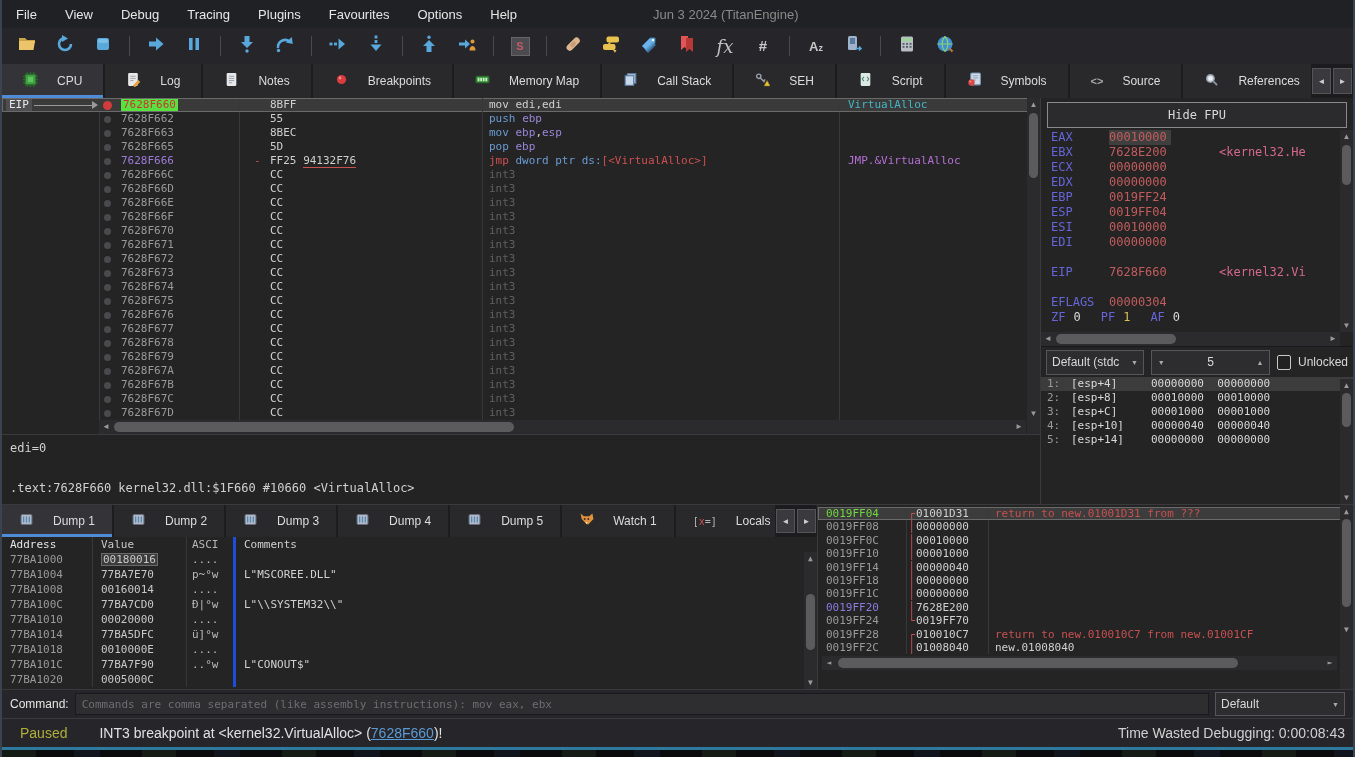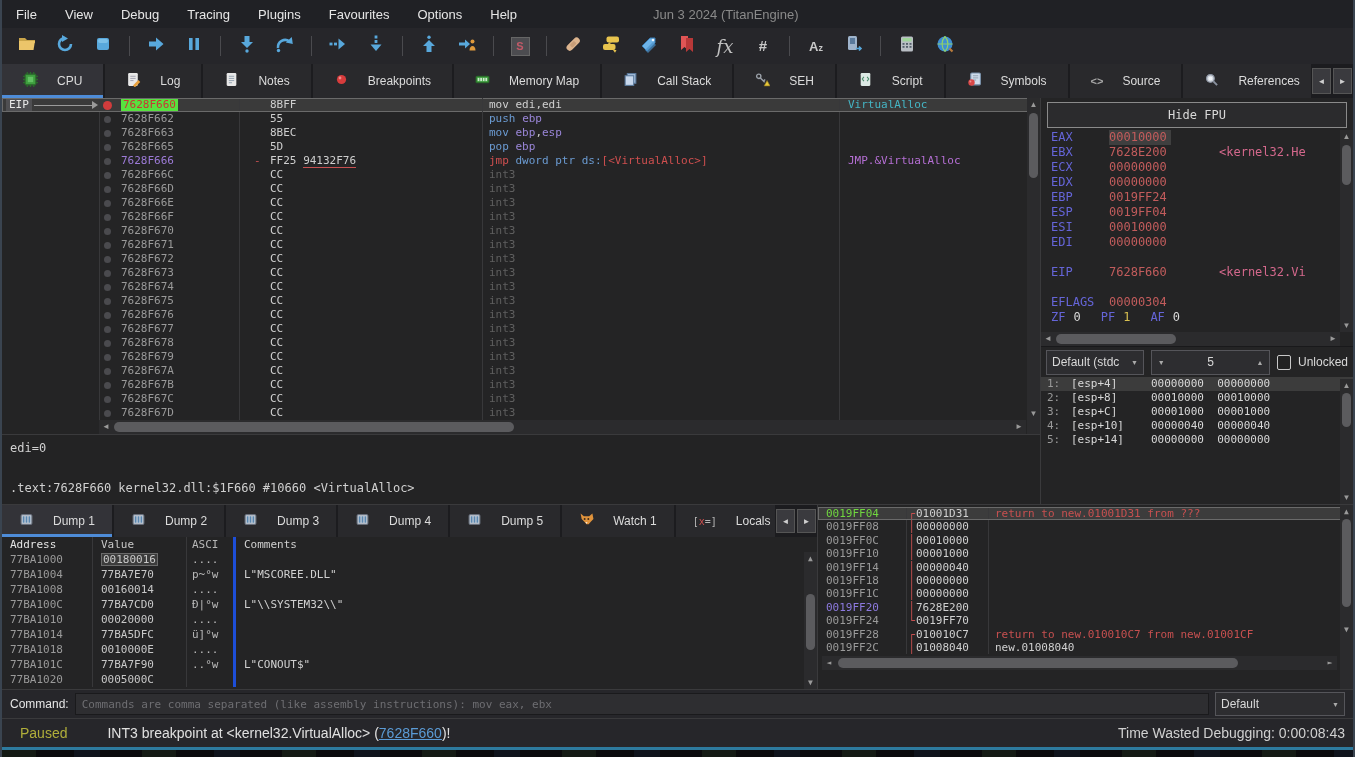--- a/index.html
+++ b/index.html
@@ -135,21 +135,21 @@
   #cmdbar{height:28px;background:#26262a;display:flex;align-items:center;padding:0 8px;gap:6px;border-top:1px solid #3a3a3c;}
   #cmd-label{color:#e6e6e6;font-size:12px;}
   #cmd-input{flex:1;height:20px;background:#2e2e31;border:1px solid #1a1a1c;color:#c8c8c8;
      font-family:"DejaVu Sans Mono",monospace;font-size:11px;padding:0 6px;outline:none;}
   #cmd-input::placeholder{color:#6e6e72;}
   #cmd-profile{width:118px;height:22px;}
 
   
   #statusbar{height:28px;background:#26262a;border-top:1px solid #3a3a3c;display:flex;align-items:center;font-size:14px;}
   #status-state{color:#b0ae3a;margin:0 18px 0 18px;}
-  #status-msg{color:#e0e0e0;margin-left:22px;}
+  #status-msg{color:#e0e0e0;margin-left:14px;}
   #status-msg a{color:#5b9bd5;text-decoration:underline;}
   #status-right{margin-left:auto;margin-right:8px;color:#d0d0d0;}
 
   #winborder{height:3px;background:#2d7a9e;}
   #tasksliver{height:9px;background:#0a0a0c;
     background-image:repeating-linear-gradient(90deg,#141a14 0 34px,#0a0a0c 34px 72px,#10141c 72px 98px,#0a0a0c 98px 140px);}
 </style>
 </head>
 <body>
 

